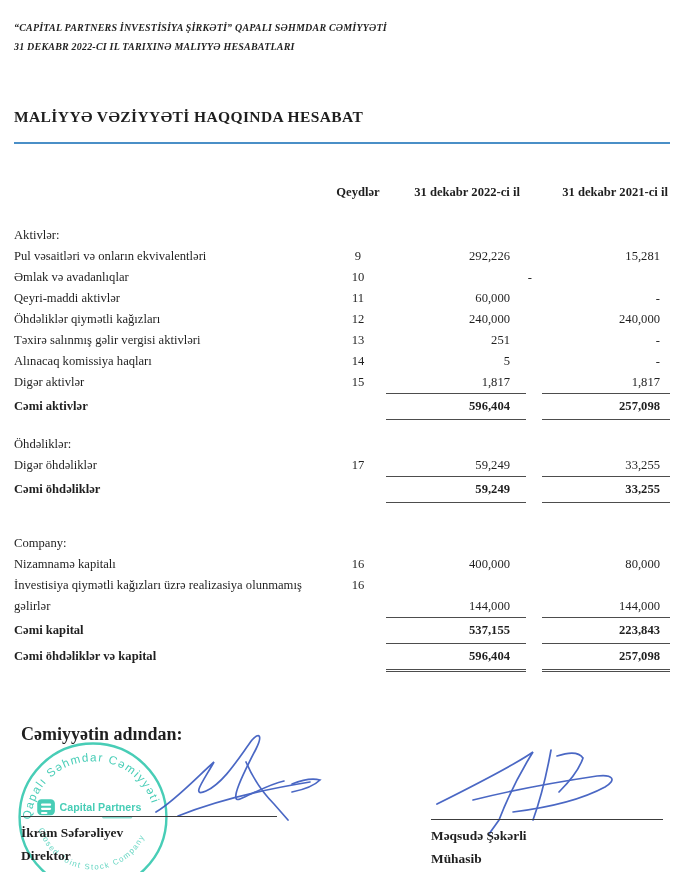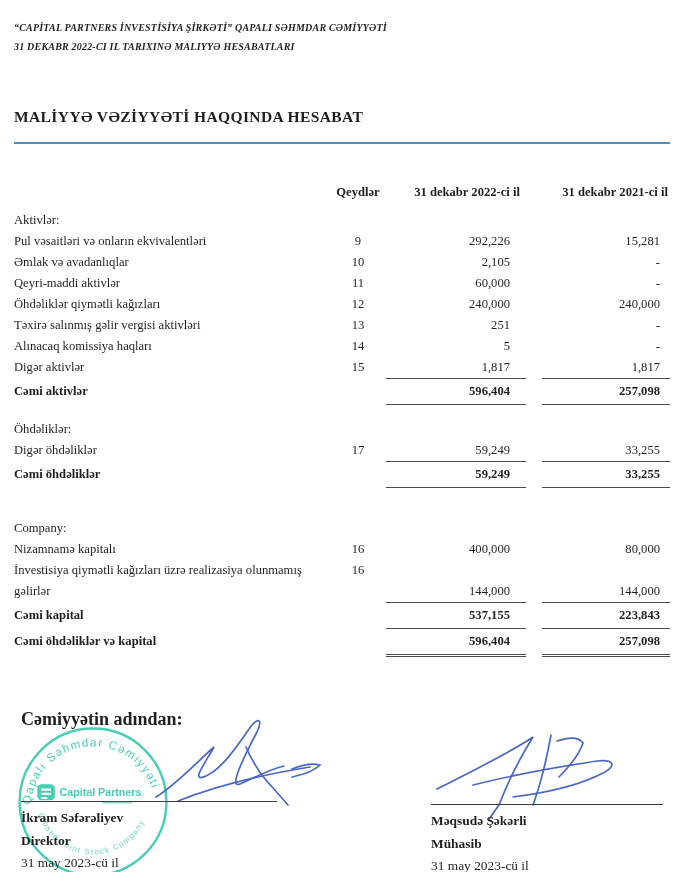--- a/index.html
+++ b/index.html
@@ -41,21 +41,21 @@
     grid-template-columns:316px 56px 140px 16px 128px;
     line-height:21px;
     align-items:baseline;
   }
   .row .cell-label{padding-right:6px;}
   .row .cell-note{text-align:center;}
   .row .cell-v2022{text-align:right;padding-right:16px;}
   .row .cell-gap{}
   .row .cell-v2021{text-align:right;padding-right:10px;}
 
-  .row.head{font-weight:bold;margin-bottom:7px;}
+  .row.head{font-weight:bold;margin-bottom:22px;}
   .row.head .cell-v2022{padding-right:6px;}
   .row.head .cell-v2021{padding-right:2px;}
 
   .row.total{font-weight:bold;}
   .row.total .cell-v2022,
   .row.total .cell-v2021{line-height:25px;}
 
   .row.lines-both .cell-v2022,
   .row.lines-both .cell-v2021{
     border-top:1.4px solid var(--rule);
@@ -122,21 +122,20 @@
         <div class="row item">
           <span class="cell-label">Pul vəsaitləri və onların ekvivalentləri</span>
           <span class="cell-note">9</span>
           <span class="cell-v2022">292,226</span>
           <span class="cell-gap"></span>
           <span class="cell-v2021">15,281</span>
         </div>
         <div class="row item">
           <span class="cell-label">Əmlak və avadanlıqlar</span>
           <span class="cell-note">10</span>
-          <span class="cell-v2022">2,105</span>
           <span class="cell-gap"></span>
           <span class="cell-v2021">-</span>
         </div>
         <div class="row item">
           <span class="cell-label">Qeyri-maddi aktivlər</span>
           <span class="cell-note">11</span>
           <span class="cell-v2022">60,000</span>
           <span class="cell-gap"></span>
           <span class="cell-v2021">-</span>
         </div>

